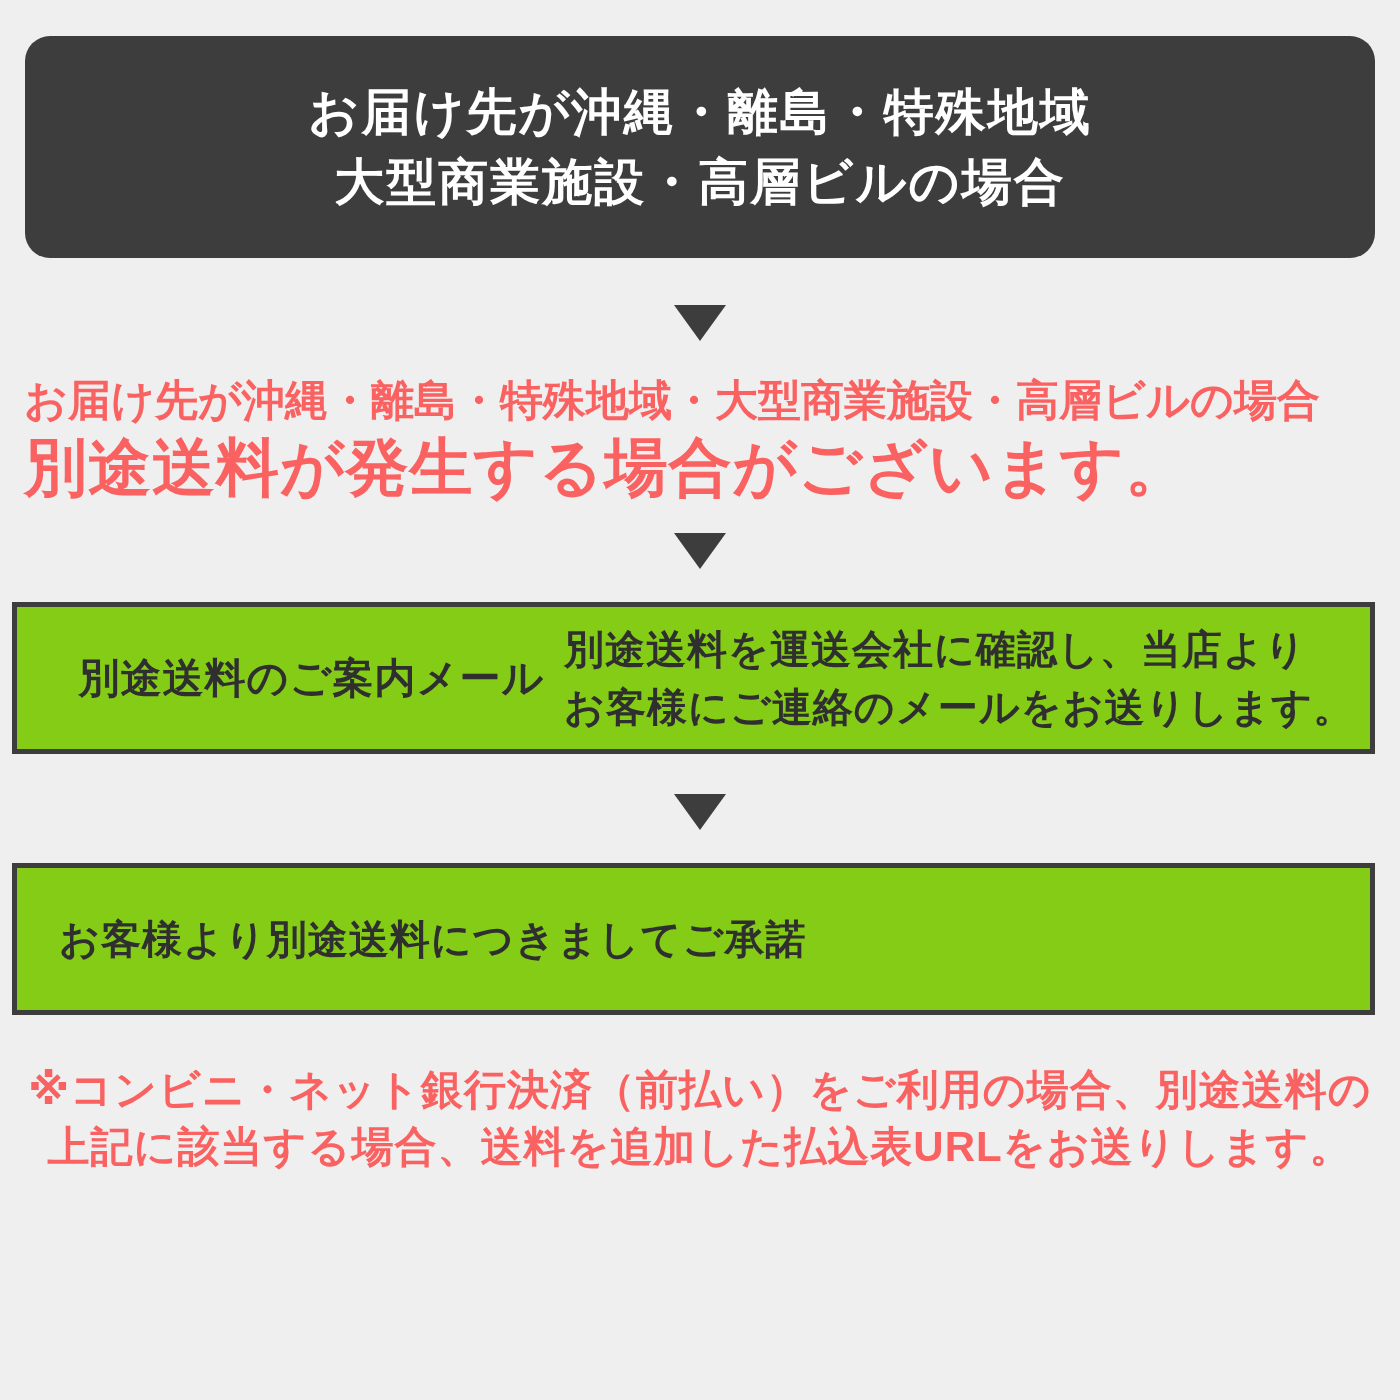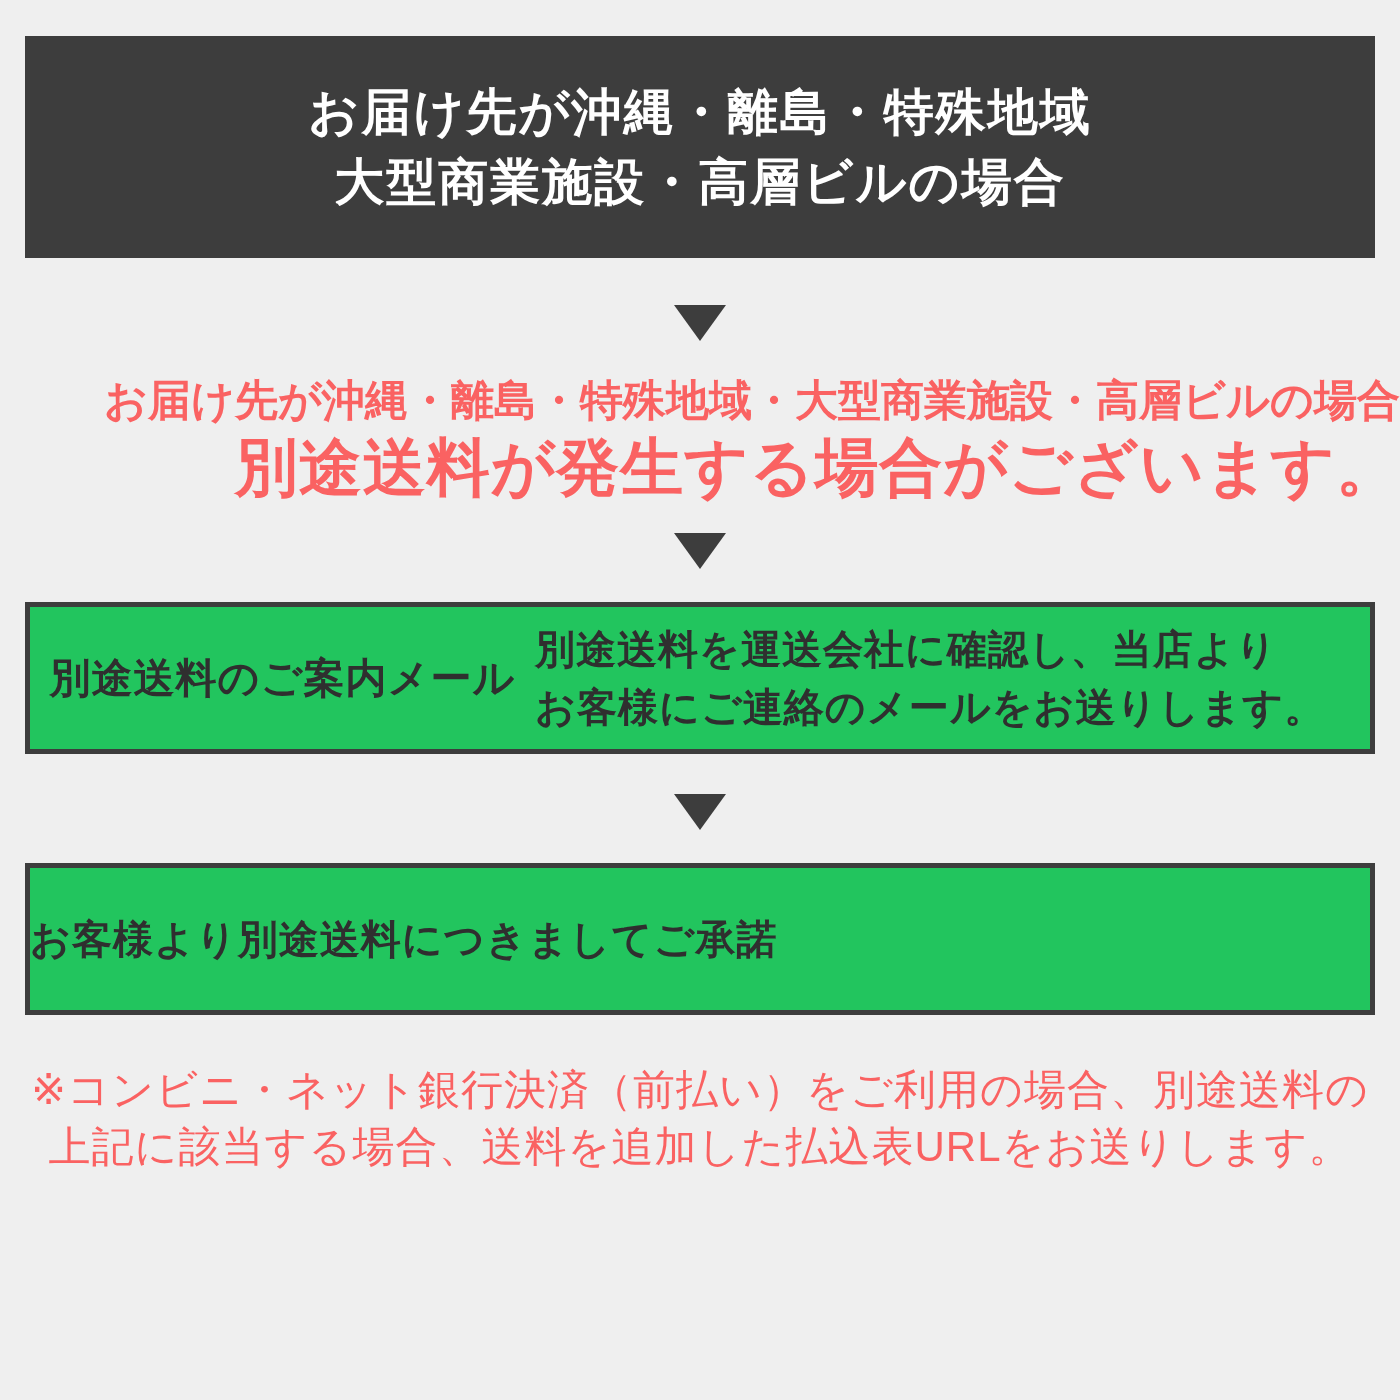--- a/index.html
+++ b/index.html
@@ -20,20 +20,21 @@
   .header-box {
     margin: 36px 25px 0 25px;
     height: 222px;
     background: #3d3d3d;
     color: #ffffff;
     display: flex;
     flex-direction: column;
     justify-content: center;
     align-items: center;
     text-align: center;
+    border-radius: 25px;
   }
   .header-box .hline {
     font-size: 50px;
     font-weight: 900;
     line-height: 70px;
     letter-spacing: 2px;
   }
   
   .down-arrow {
     width: 0;
@@ -42,42 +43,44 @@
     border-right: 26px solid transparent;
     border-top: 36px solid #3d3d3d;
     margin: 0 auto;
   }
   .arrow-1 { margin-top: 47px; }
   .arrow-2 { margin-top: 28px; }
   .arrow-3 { margin-top: 40px; }
   
   .notice {
     margin-top: 30px;
-    text-align: right;
+    text-align: left;
     color: #fa6262;
     font-weight: 900;
+    padding-left: 24px;
   }
   .notice .n-line1 {
     font-size: 43px;
     line-height: 58px;
     letter-spacing: 0px;
   }
   .notice .n-line2 {
     font-size: 63px;
     line-height: 76px;
     letter-spacing: 1px;
   }
   
   .step-box {
-    margin: 33px 25px 0 25px;
+    margin: 33px 25px 0 12px;
     height: 142px;
-    background: #22c55e;
+    background: #84cc16;
     border: 5px solid #3d3d3d;
     display: flex;
     align-items: center;
+    padding-left: 42px;
   }
   .step-label {
     width: 505px;
     flex: 0 0 505px;
     text-align: center;
     font-size: 41px;
     font-weight: 900;
     color: #2f2f2f;
     letter-spacing: 1px;
   }
@@ -86,21 +89,21 @@
     font-size: 40px;
     font-weight: 700;
     color: #2f2f2f;
     line-height: 58px;
     letter-spacing: 1px;
   }
   
   .note {
     text-align: center;
     color: #fa6262;
-    font-weight: 400;
+    font-weight: 700;
     font-size: 42px;
     line-height: 57px;
     letter-spacing: 1px;
   }
   .note-1 { margin-top: 46px; }
   .note-2 { margin-top: 40px; }
 </style>
 </head>
 <body>
 

